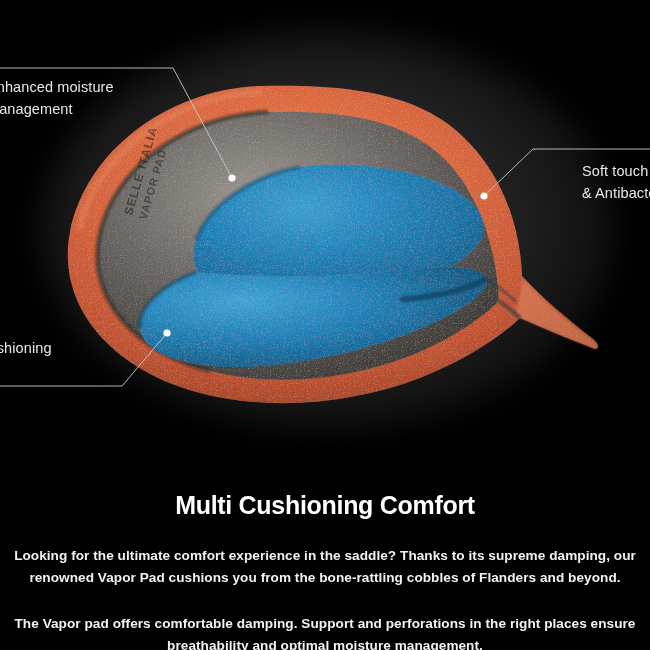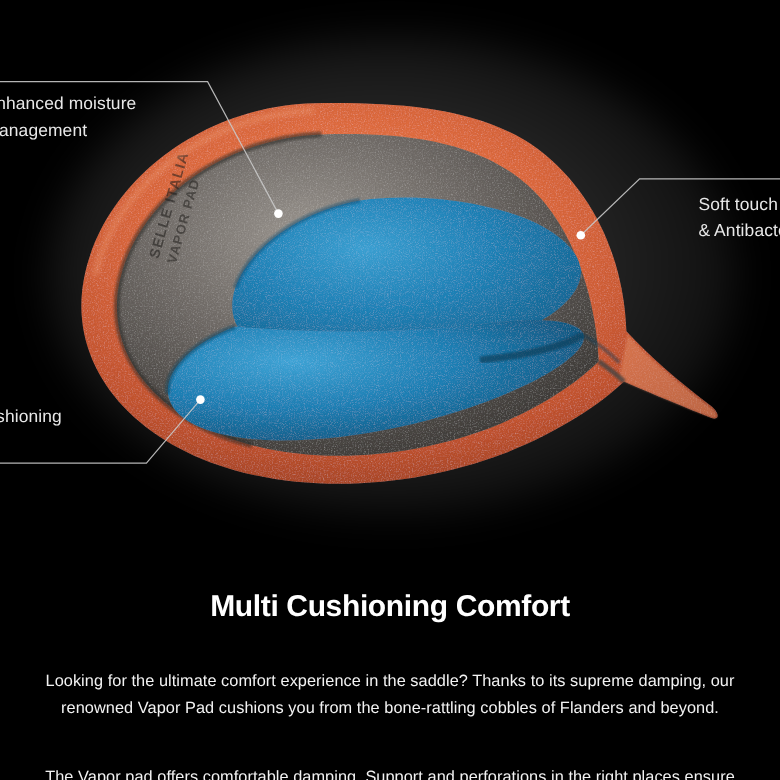--- a/index.html
+++ b/index.html
@@ -86,26 +86,27 @@
   }
   #heading {
     margin: 0;
     padding-top: 21px;
     font-size: 25px;
     font-weight: bold;
     letter-spacing: -0.3px;
     color: #ffffff;
   }
   .para {
-    margin: 12px;
+    margin: 0;
     padding: 0 8px;
     font-size: 13.6px;
     line-height: 1.62;
     color: #f2f2f2;
     letter-spacing: 0.05px;
+    font-weight: bold;
   }
   #para-1 { padding-top: 25px; }
   #para-2 { padding-top: 24px; }
 </style>
 </head>
 <body>
 
 <div id="page">
 
   <div id="hero">

